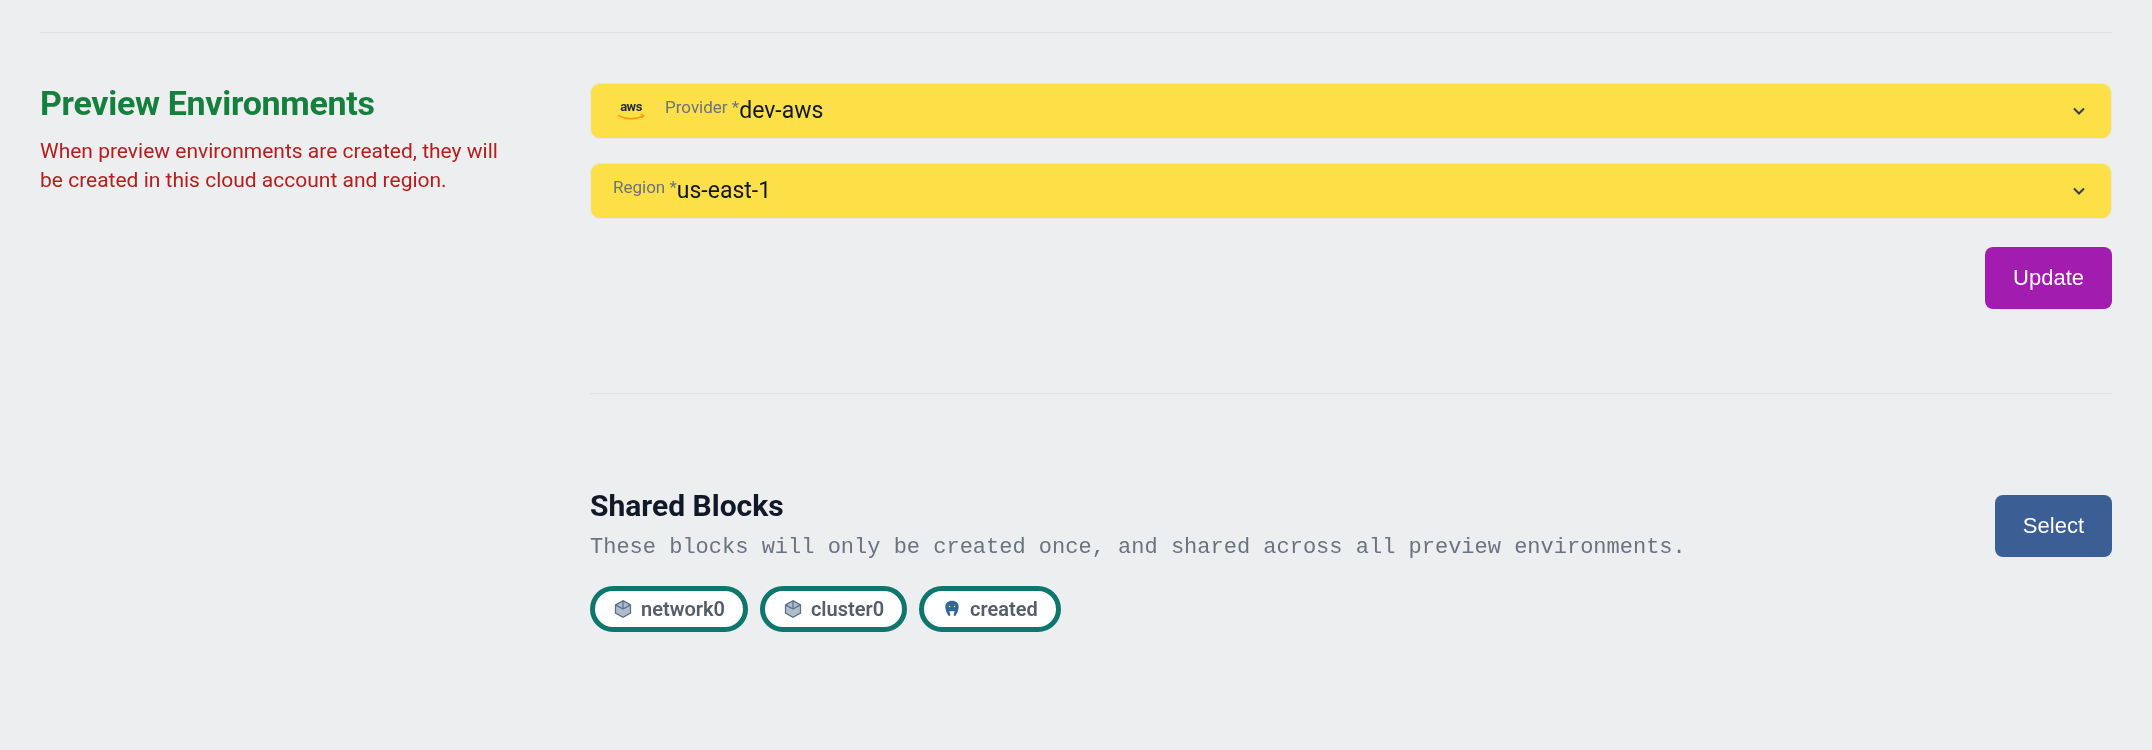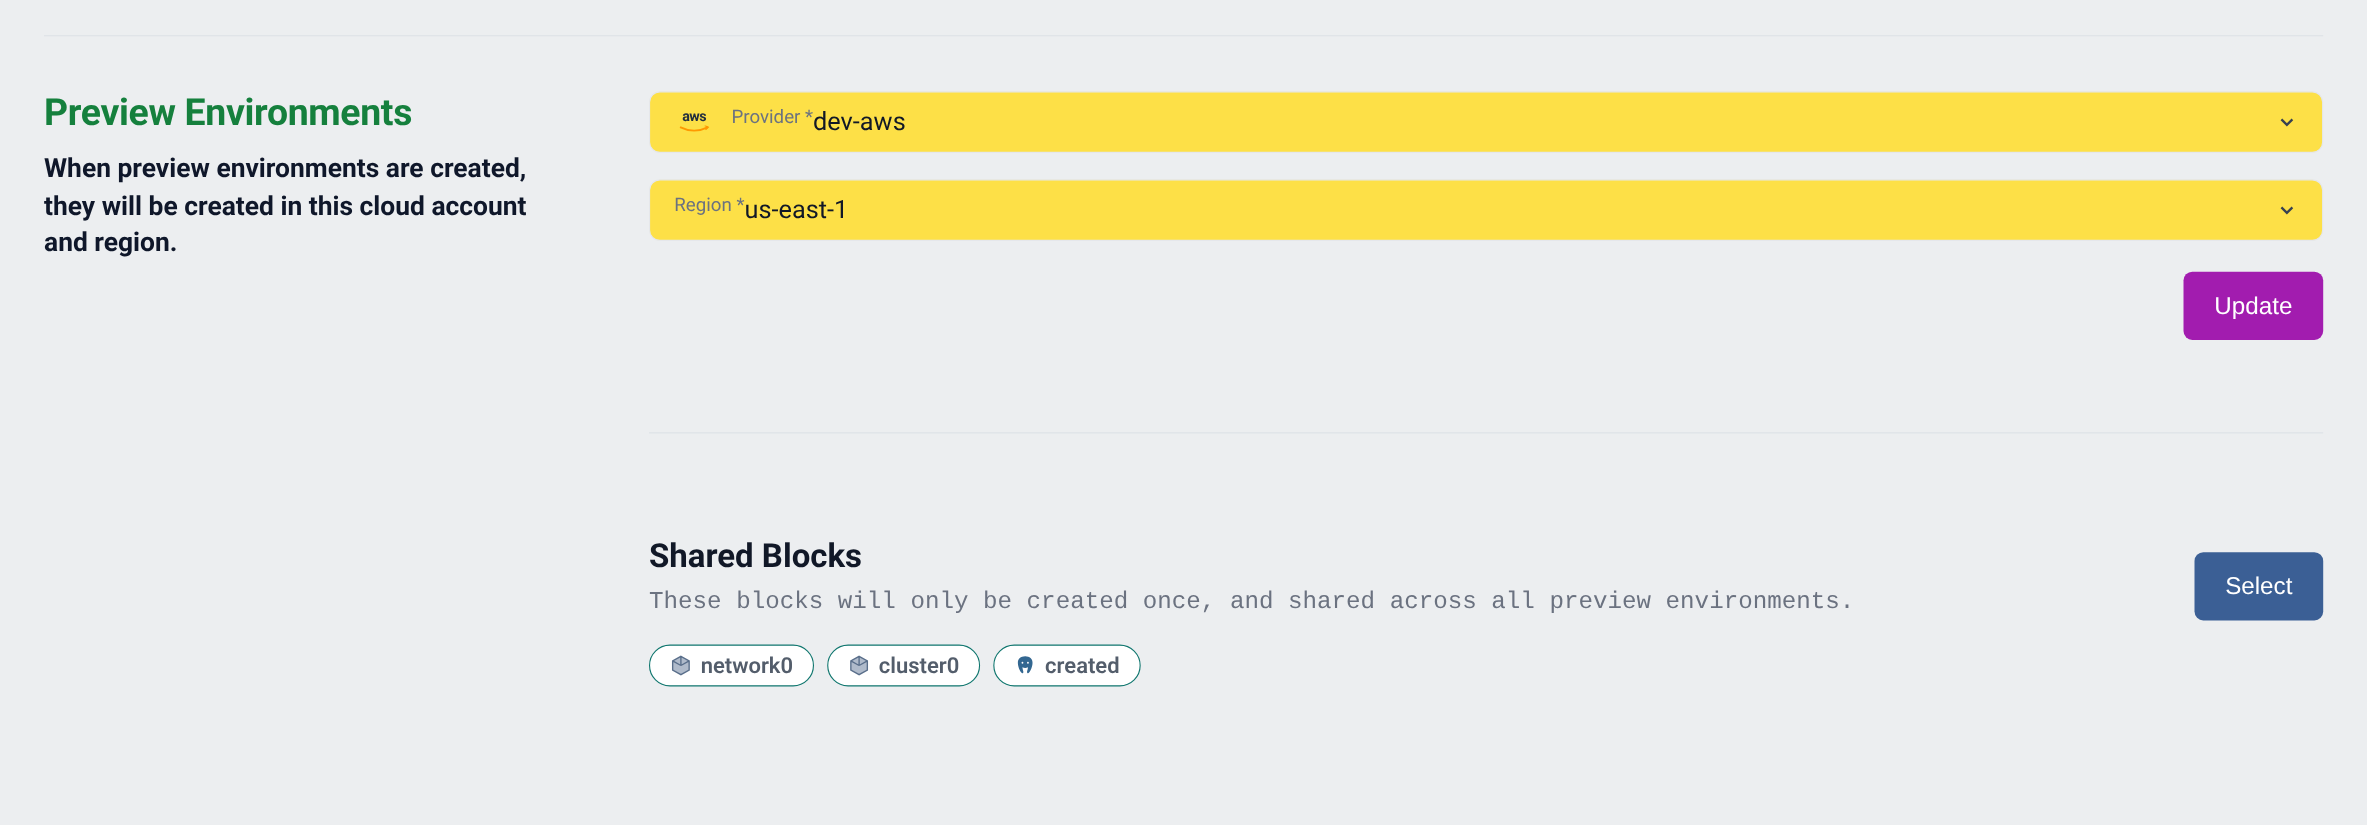--- a/index.html
+++ b/index.html
@@ -43,24 +43,23 @@
       gap: 24px;
     }
     .section-title {
       font-size: 34px;
       font-weight: 700;
       color: #15803d;
       margin-bottom: 14px;
       letter-spacing: -0.3px;
     }
     .section-desc {
-      font-size: 24px;
-      color: #0f172a;
+      font-size: 21px;
+      color: #b91c1c;
       line-height: 1.4;
-      font-weight: bold;
     }
     .select-field {
       background: #fde047;
       border: 1px solid #e5e7eb;
       border-radius: 10px;
       padding: 12px 22px;
       display: flex;
       align-items: center;
       gap: 16px;
       cursor: pointer;
@@ -124,21 +123,21 @@
     }
     .btn-select {
       background: #3b5f95;
     }
     .shared-section {
       margin-left: 0;
     }
     .shared-header-row {
       display: flex;
       justify-content: space-between;
-      align-items: flex-end;
+      align-items: center;
     }
     .shared-left {
       flex: 1;
     }
     .shared-title {
       font-size: 30px;
       font-weight: 700;
       color: #111827;
       margin-bottom: 10px;
     }
@@ -148,21 +147,21 @@
       line-height: 1.4;
       font-family: Liberation Mono, monospace;
     }
     .chips-row {
       display: flex;
       gap: 12px;
       margin-top: 22px;
     }
     .chip {
       background: #fff;
-      border: 1px solid #0f766e;
+      border: 5px solid #0f766e;
       border-radius: 999px;
       padding: 6px 18px;
       display: flex;
       align-items: center;
       gap: 8px;
       cursor: pointer;
     }
     .chip-label {
       font-size: 20px;
       font-weight: 600;

